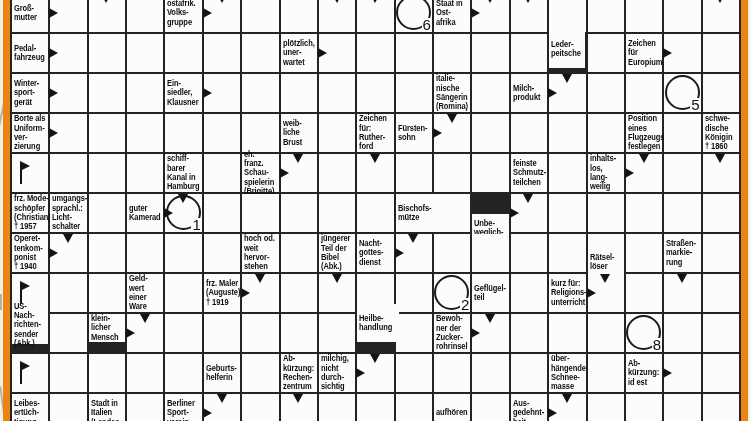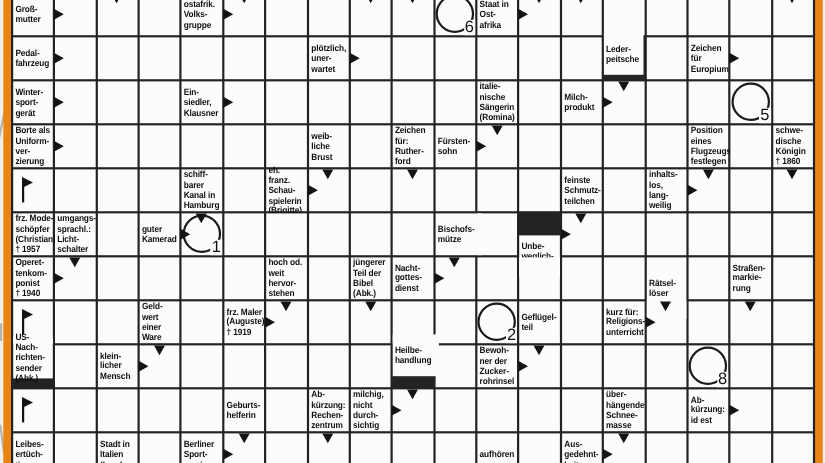--- a/index.html
+++ b/index.html
@@ -446,21 +446,21 @@
         <div class="ar-d"></div>
       </div>
       <div class="cell" style="left: 702.632px; top: 274px; width: 36.3684px; height: 38px;"></div>
       <div class="cell clue" style="left: 12px; top: 306px; width: 36.3684px; height: 38px;">
         <span class="t">US-Nach-
 richten-
 sender
 (Abk.)</span>
       </div>
       <div class="cell" style="left: 50.3684px; top: 314px; width: 36.3684px; height: 38px;"></div>
-      <div class="cell clue" style="left: 88.7368px; top: 314px; width: 36.3684px; height: 38px;">
+      <div class="cell clue" style="left: 88.7368px; top: 314px; width: 36.3684px; height: 28px;">
         <span class="t">klein-
 licher
 Mensch</span>
       </div>
       <div class="cell" style="left: 127.105px; top: 314px; width: 36.3684px; height: 38px;">
         <div class="ar-r"></div>
         <div class="ar-d"></div>
       </div>
       <div class="cell" style="left: 165.474px; top: 314px; width: 36.3684px; height: 38px;"></div>
       <div class="cell" style="left: 203.842px; top: 314px; width: 36.3684px; height: 38px;"></div>

